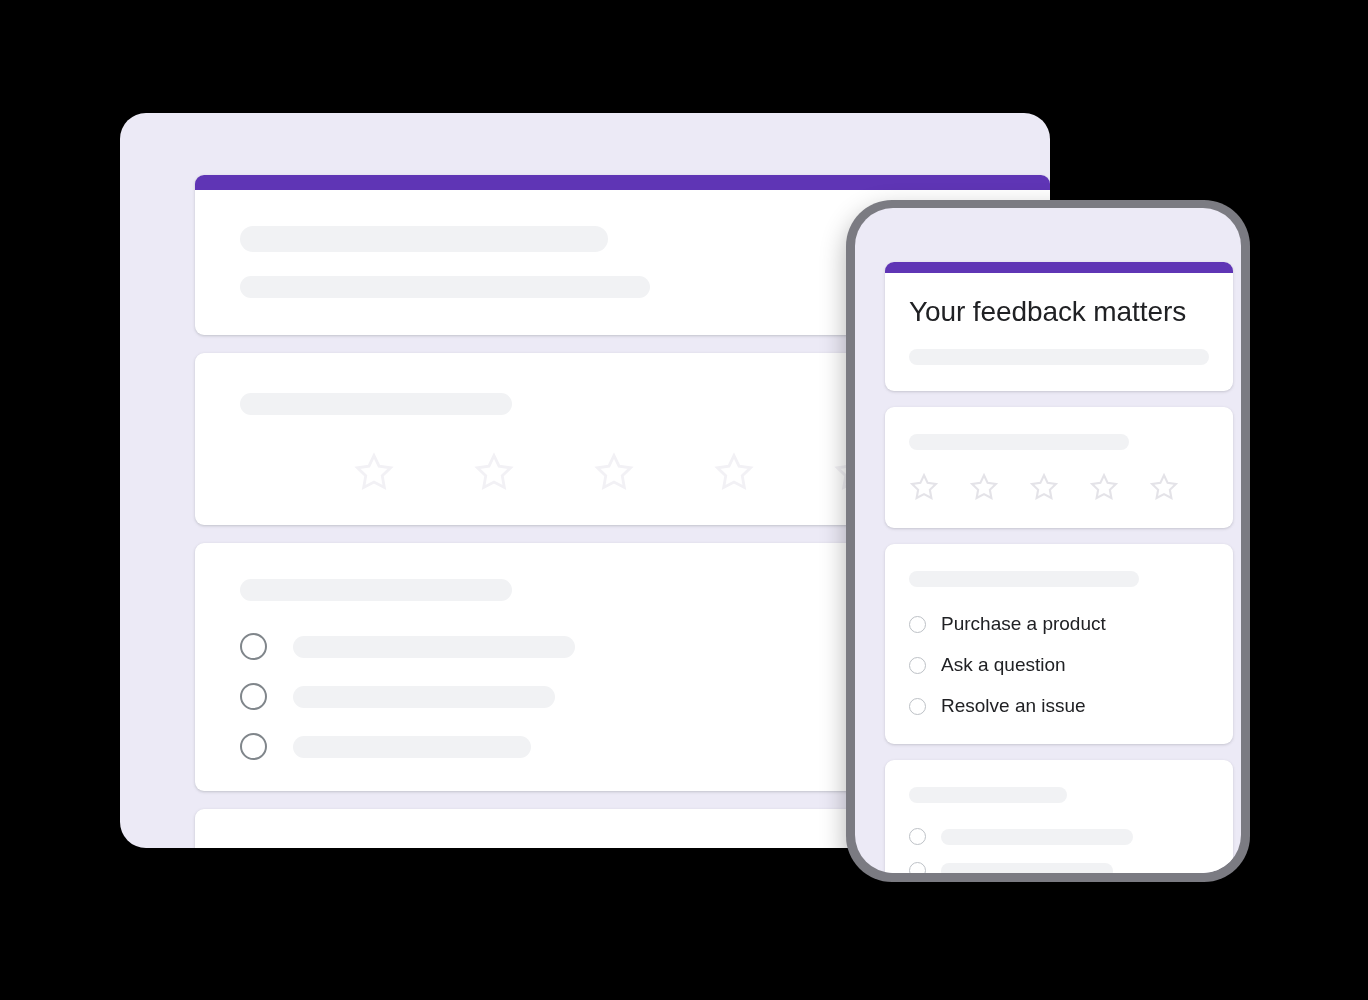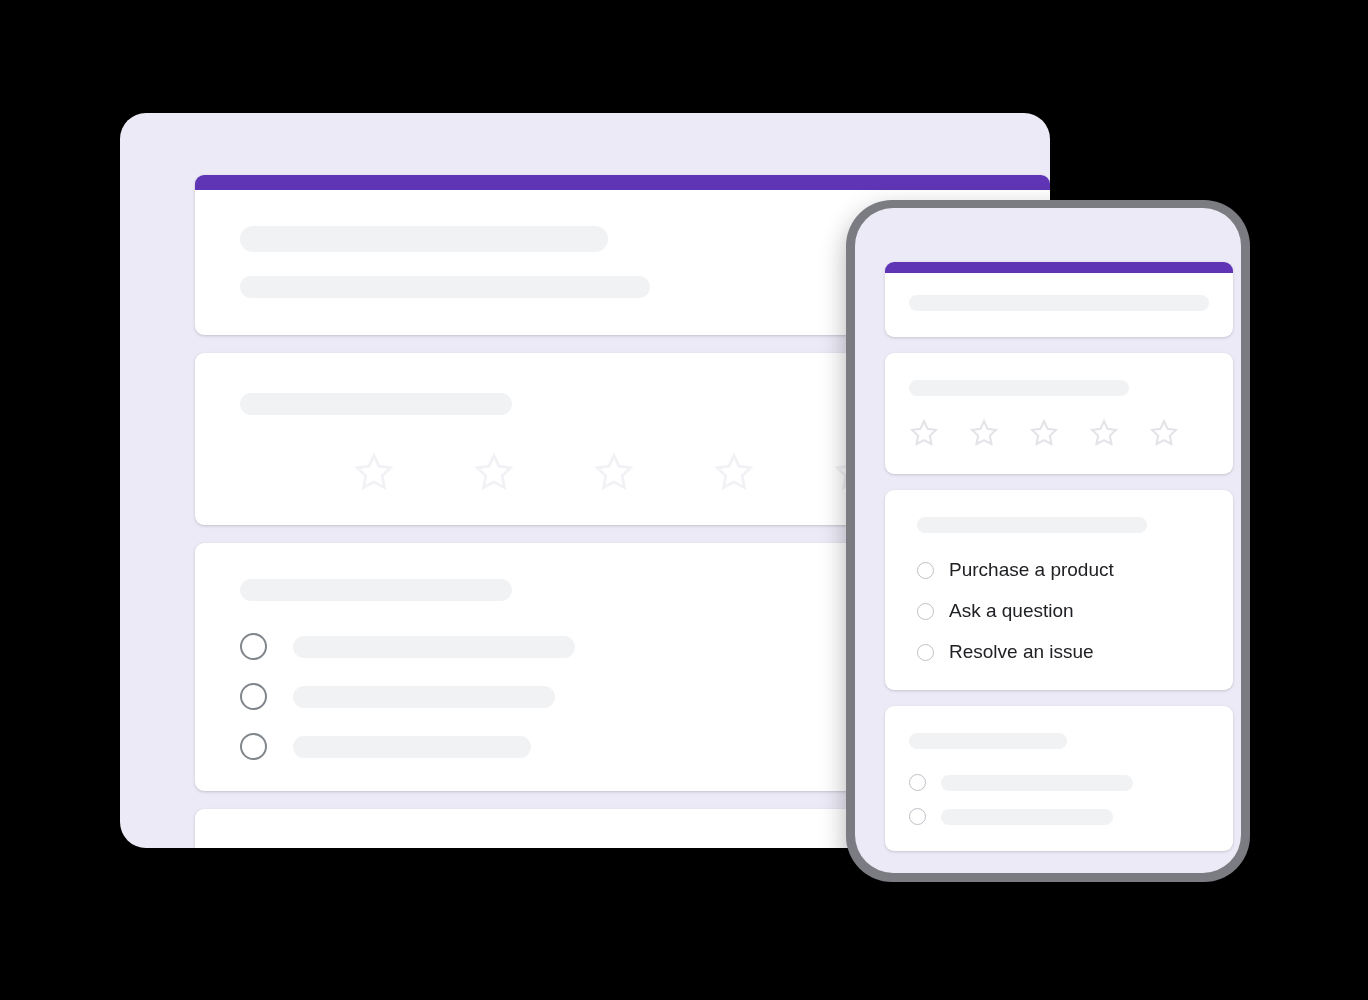--- a/index.html
+++ b/index.html
@@ -182,21 +182,21 @@
     align-items: center;
     gap: 30px;
   }
   .p-star { width: 30px; height: 30px; display: block; }
   .p-star path {
     fill: none;
     stroke: #e4e3e8;
     stroke-width: 1.7;
   }
 
-  .p-radio-body { padding: 27px 24px 26px 32px; }
+  .p-radio-body { padding: 27px 24px 26px 24px; }
   .p-bar-q2 { width: 230px; margin-bottom: 25px; }
   .p-opt-row {
     display: flex;
     align-items: center;
     gap: 15px;
     margin-bottom: 17px;
   }
   .p-opt-row:last-child { margin-bottom: 0; }
   .p-radio {
     width: 17px;
@@ -281,20 +281,21 @@
     </div>
   </div>
 
   <div class="phone-shell">
     <div class="phone-frame">
       <div class="phone-scroll">
 
         <div class="p-card">
           <div class="p-card-accent"></div>
           <div class="p-header-body">
+            <h1 class="p-title">Your feedback matters</h1>
             <div class="p-bar p-bar-sub"></div>
           </div>
         </div>
 
         <div class="p-card">
           <div class="p-stars-body">
             <div class="p-bar p-bar-q"></div>
             <div class="p-star-row">
               <svg class="p-star" viewBox="0 0 24 24">
                   <path d="M12 2.6l2.9 6.1 6.6.9-4.8 4.6 1.2 6.6L12 17.7 6.1 20.8l1.2-6.6L2.5 9.6l6.6-.9z"></path>

